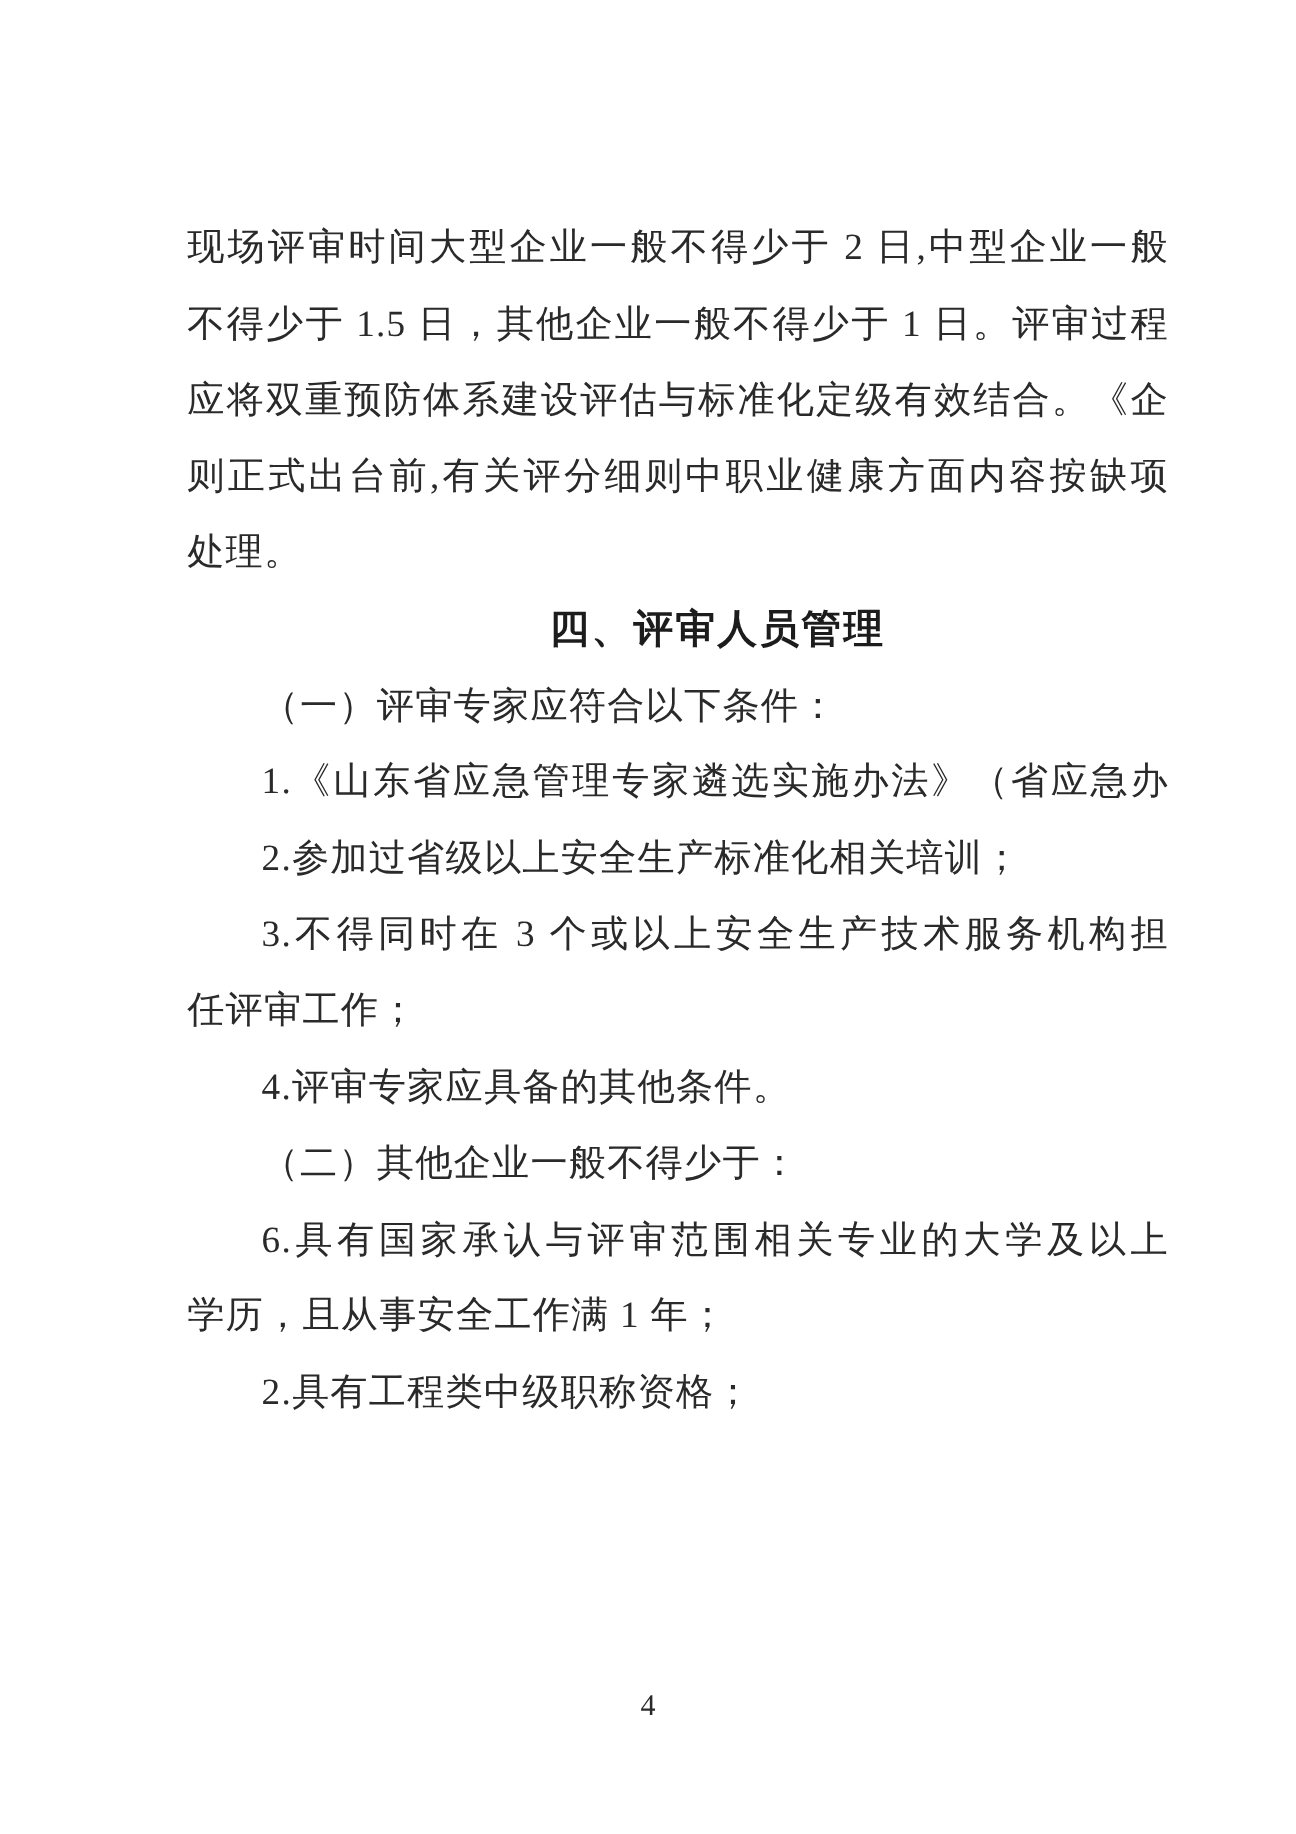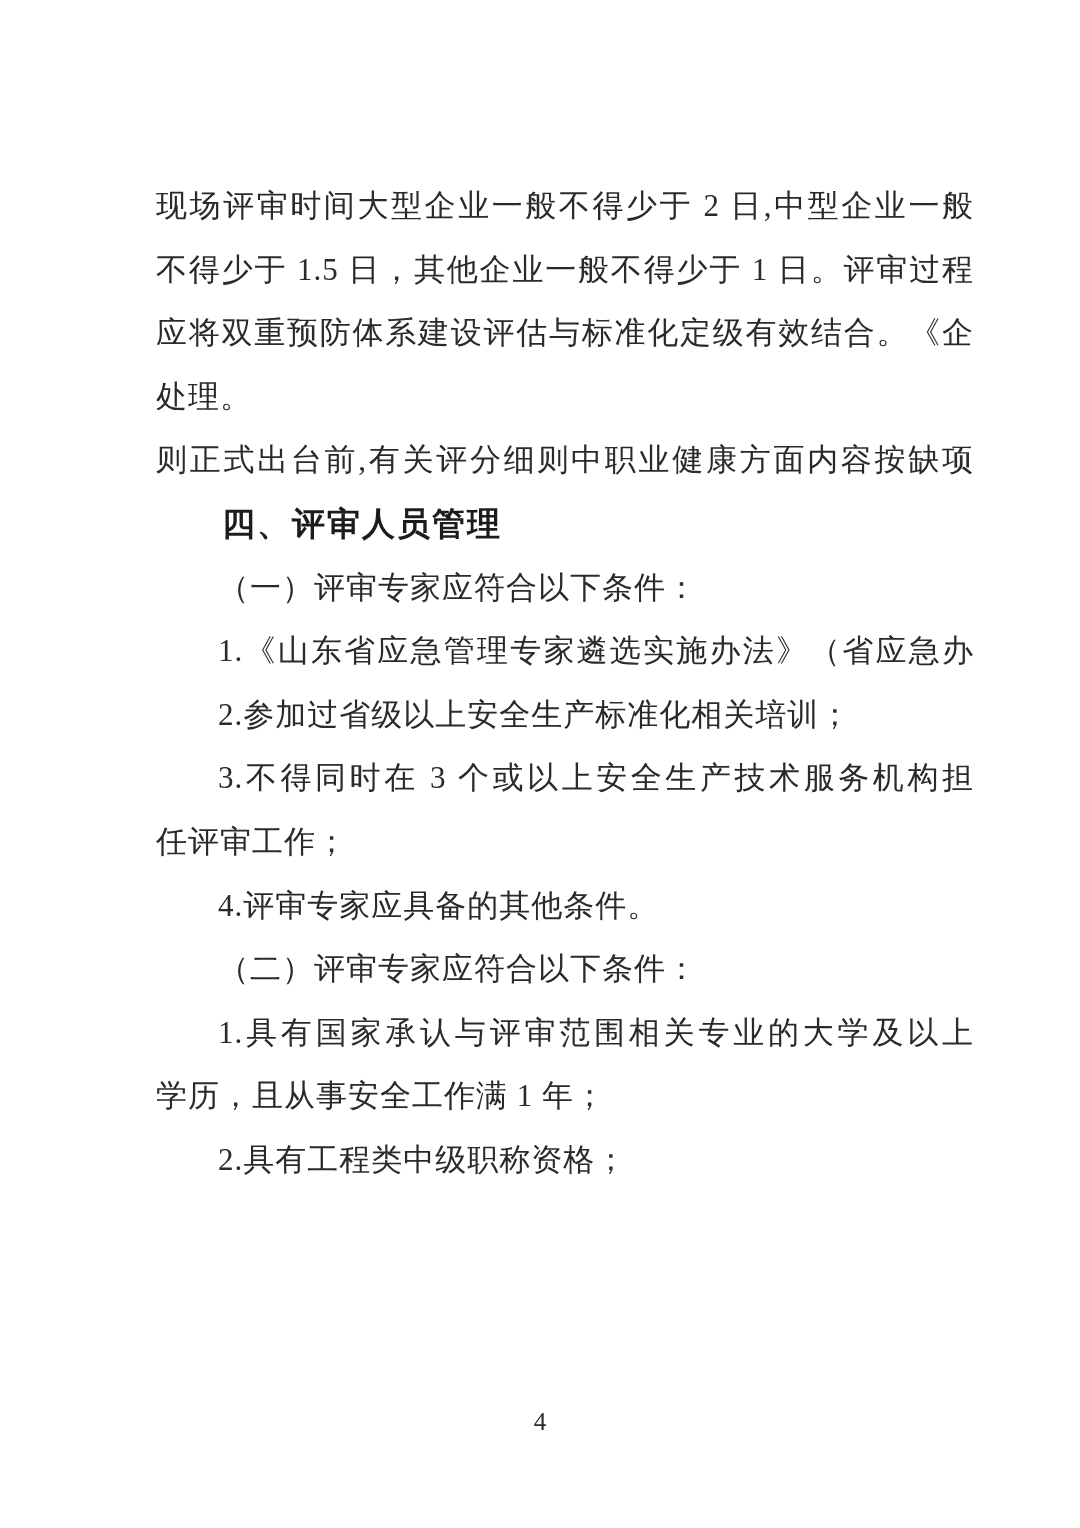--- a/index.html
+++ b/index.html
@@ -43,47 +43,48 @@
     text-align: justify;
     text-align-last: justify;
     text-justify: inter-character;
   }
   .line.heading {
     font-family: "Liberation Sans", "DejaVu Sans", sans-serif;
     font-weight: 700;
     font-size: 33px;
     letter-spacing: 2px;
     color: var(--heading);
+    text-align: center;
   }
   .page-number {
     position: absolute;
     left: 0;
     top: 1408px;
     width: 100%;
     text-align: center;
     font-size: 25px;
     color: var(--text);
   }
 </style>
 </head>
 <body>
 
 <div class="page">
   <div class="content">
       <div class="line fill">现场评审时间大型企业一般不得少于 2 日,中型企业一般</div>
       <div class="line fill">不得少于 1.5 日，其他企业一般不得少于 1 日。评审过程</div>
       <div class="line fill">应将双重预防体系建设评估与标准化定级有效结合。《企</div>
+      <div class="line fill">则正式出台前,有关评分细则中职业健康方面内容按缺项</div>
       <div class="line">处理。</div>
-      <div class="line fill">则正式出台前,有关评分细则中职业健康方面内容按缺项</div>
       <div class="line indent heading">四、评审人员管理</div>
       <div class="line indent">（一）评审专家应符合以下条件：</div>
       <div class="line indent fill">1.《山东省应急管理专家遴选实施办法》（省应急办</div>
       <div class="line indent">2.参加过省级以上安全生产标准化相关培训；</div>
       <div class="line indent fill">3.不得同时在 3 个或以上安全生产技术服务机构担</div>
       <div class="line">任评审工作；</div>
       <div class="line indent">4.评审专家应具备的其他条件。</div>
-      <div class="line indent">（二）评审专家应符合以下条件：</div>
-      <div class="line indent fill">1.具有国家承认与评审范围相关专业的大学及以上</div>
+      <div class="line indent">（二）其他企业一般不得少于：</div>
+      <div class="line indent fill">6.具有国家承认与评审范围相关专业的大学及以上</div>
       <div class="line">学历，且从事安全工作满 1 年；</div>
       <div class="line indent">2.具有工程类中级职称资格；</div>
     </div>
   <div class="page-number">4</div>
 </div>
 
 </body></html>

